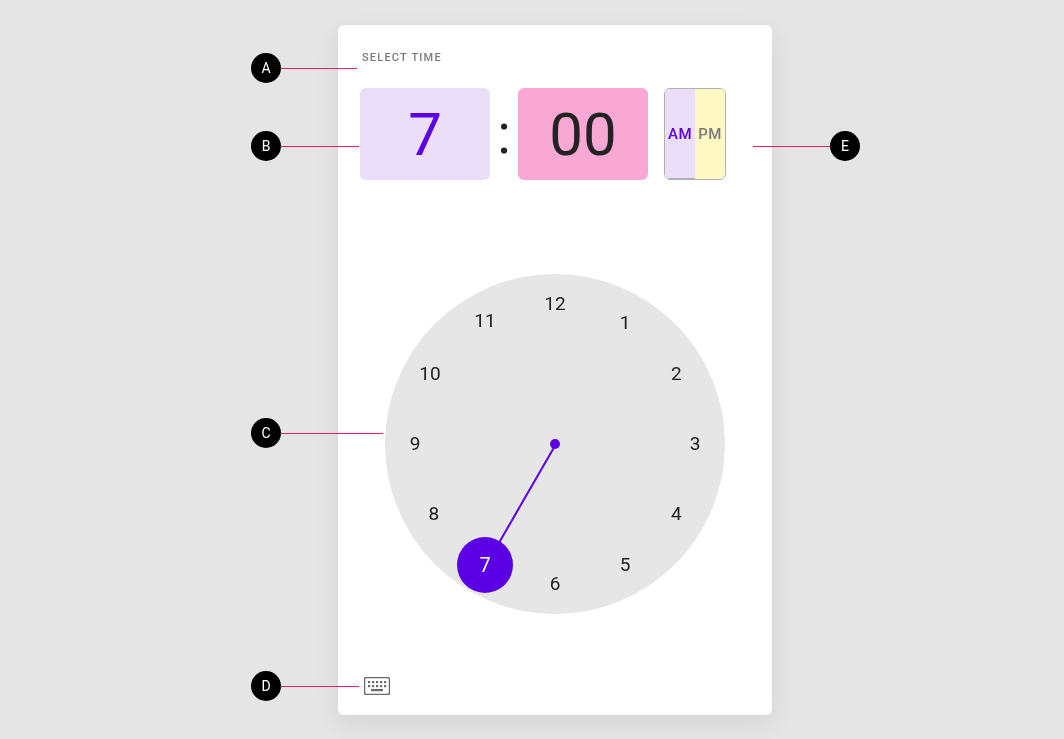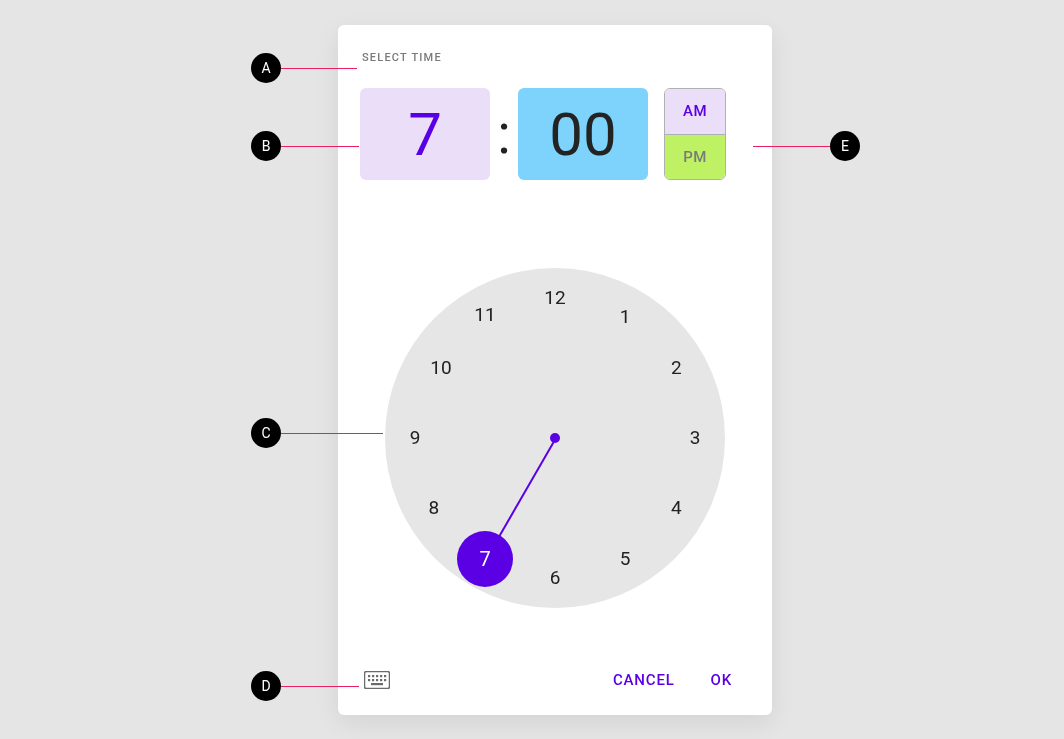--- a/index.html
+++ b/index.html
@@ -43,53 +43,53 @@
     border-radius: 6px;
     display: flex;
     align-items: center;
     justify-content: center;
     font-size: 60px;
     font-weight: 400;
     cursor: pointer;
     user-select: none;
   }
   .time-box.active { background: #ebdef9; color: #5b00e5; }
-  .time-box.inactive { background: #7dd3fc; color: #232323; }
+  .time-box.inactive { background: #f9a8d4; color: #232323; }
   .colon {
     width: 28px;
     text-align: center;
     font-size: 56px;
     color: #222;
     line-height: 1;
     font-weight: 400;
   }
   .ampm {
     margin-left: 16px;
     width: 62px;
     height: 92px;
     border: 1px solid #aeb0b3;
     border-radius: 6px;
     display: flex;
-    flex-direction: column;
+    flex-direction: row;
     overflow: hidden;
   }
   .ampm-btn {
     flex: 1;
     display: flex;
     align-items: center;
     justify-content: center;
     font-size: 15px;
     font-weight: 500;
     letter-spacing: 0.5px;
     cursor: pointer;
     user-select: none;
   }
   .ampm-btn.am { border-bottom: 1px solid #aeb0b3; }
   .ampm-btn.active { background: #ebdef9; color: #5b00e5; }
-  .ampm-btn.inactive { background: #bef264; color: #7a7a7a; }
+  .ampm-btn.inactive { background: #fef9c3; color: #7a7a7a; }
 
   .clock-wrap {
     flex: 1;
     display: flex;
     align-items: center;
     justify-content: center;
     margin-top: 36px;
   }
   .clock {
     position: relative;
@@ -216,21 +216,21 @@
     <div class="clock-num" style="left: 170px; top: 30px;">12</div>
         <div class="clock-num" style="left: 240px; top: 48.7564px;">1</div>
         <div class="clock-num" style="left: 291.244px; top: 100px;">2</div>
         <div class="clock-num" style="left: 310px; top: 170px;">3</div>
         <div class="clock-num" style="left: 291.244px; top: 240px;">4</div>
         <div class="clock-num" style="left: 240px; top: 291.244px;">5</div>
         <div class="clock-num" style="left: 170px; top: 310px;">6</div>
         <div class="clock-num selected" style="left: 100px; top: 291.244px;">7</div>
         <div class="clock-num" style="left: 48.7564px; top: 240px;">8</div>
         <div class="clock-num" style="left: 30px; top: 170px;">9</div>
-        <div class="clock-num" style="left: 56px; top: 100px;">10</div>
+        <div class="clock-num" style="left: 45px; top: 100px;">10</div>
         <div class="clock-num" style="left: 100px; top: 47px;">11</div>
       </div>
   </div>
 
   <div class="footer">
     <div class="kbd-icon">
       <svg width="26" height="18" viewBox="0 0 26 18">
         <rect x="0.5" y="0.5" width="25" height="17" rx="2" fill="none" stroke="#6b6b6b" stroke-width="1.5"></rect>
         <rect x="4" y="4" width="2.2" height="2.2" fill="#6b6b6b"></rect>
         <rect x="8" y="4" width="2.2" height="2.2" fill="#6b6b6b"></rect>
@@ -238,24 +238,20 @@
         <rect x="16" y="4" width="2.2" height="2.2" fill="#6b6b6b"></rect>
         <rect x="20" y="4" width="2.2" height="2.2" fill="#6b6b6b"></rect>
         <rect x="4" y="8" width="2.2" height="2.2" fill="#6b6b6b"></rect>
         <rect x="8" y="8" width="2.2" height="2.2" fill="#6b6b6b"></rect>
         <rect x="12" y="8" width="2.2" height="2.2" fill="#6b6b6b"></rect>
         <rect x="16" y="8" width="2.2" height="2.2" fill="#6b6b6b"></rect>
         <rect x="20" y="8" width="2.2" height="2.2" fill="#6b6b6b"></rect>
         <rect x="7" y="12" width="12" height="2.2" fill="#6b6b6b"></rect>
       </svg>
     </div>
-    <div class="actions">
-      <div class="action-btn">CANCEL</div>
-      <div class="action-btn">OK</div>
-    </div>
   </div>
 </div>
 
 <div class="callout left" style="left:251px; top:53px; width:106px;">
   <div class="badge">A</div>
   <div class="leader"></div>
 </div>
 <div class="callout left" style="left:251px; top:131px; width:108px;">
   <div class="badge">B</div>
   <div class="leader"></div>

